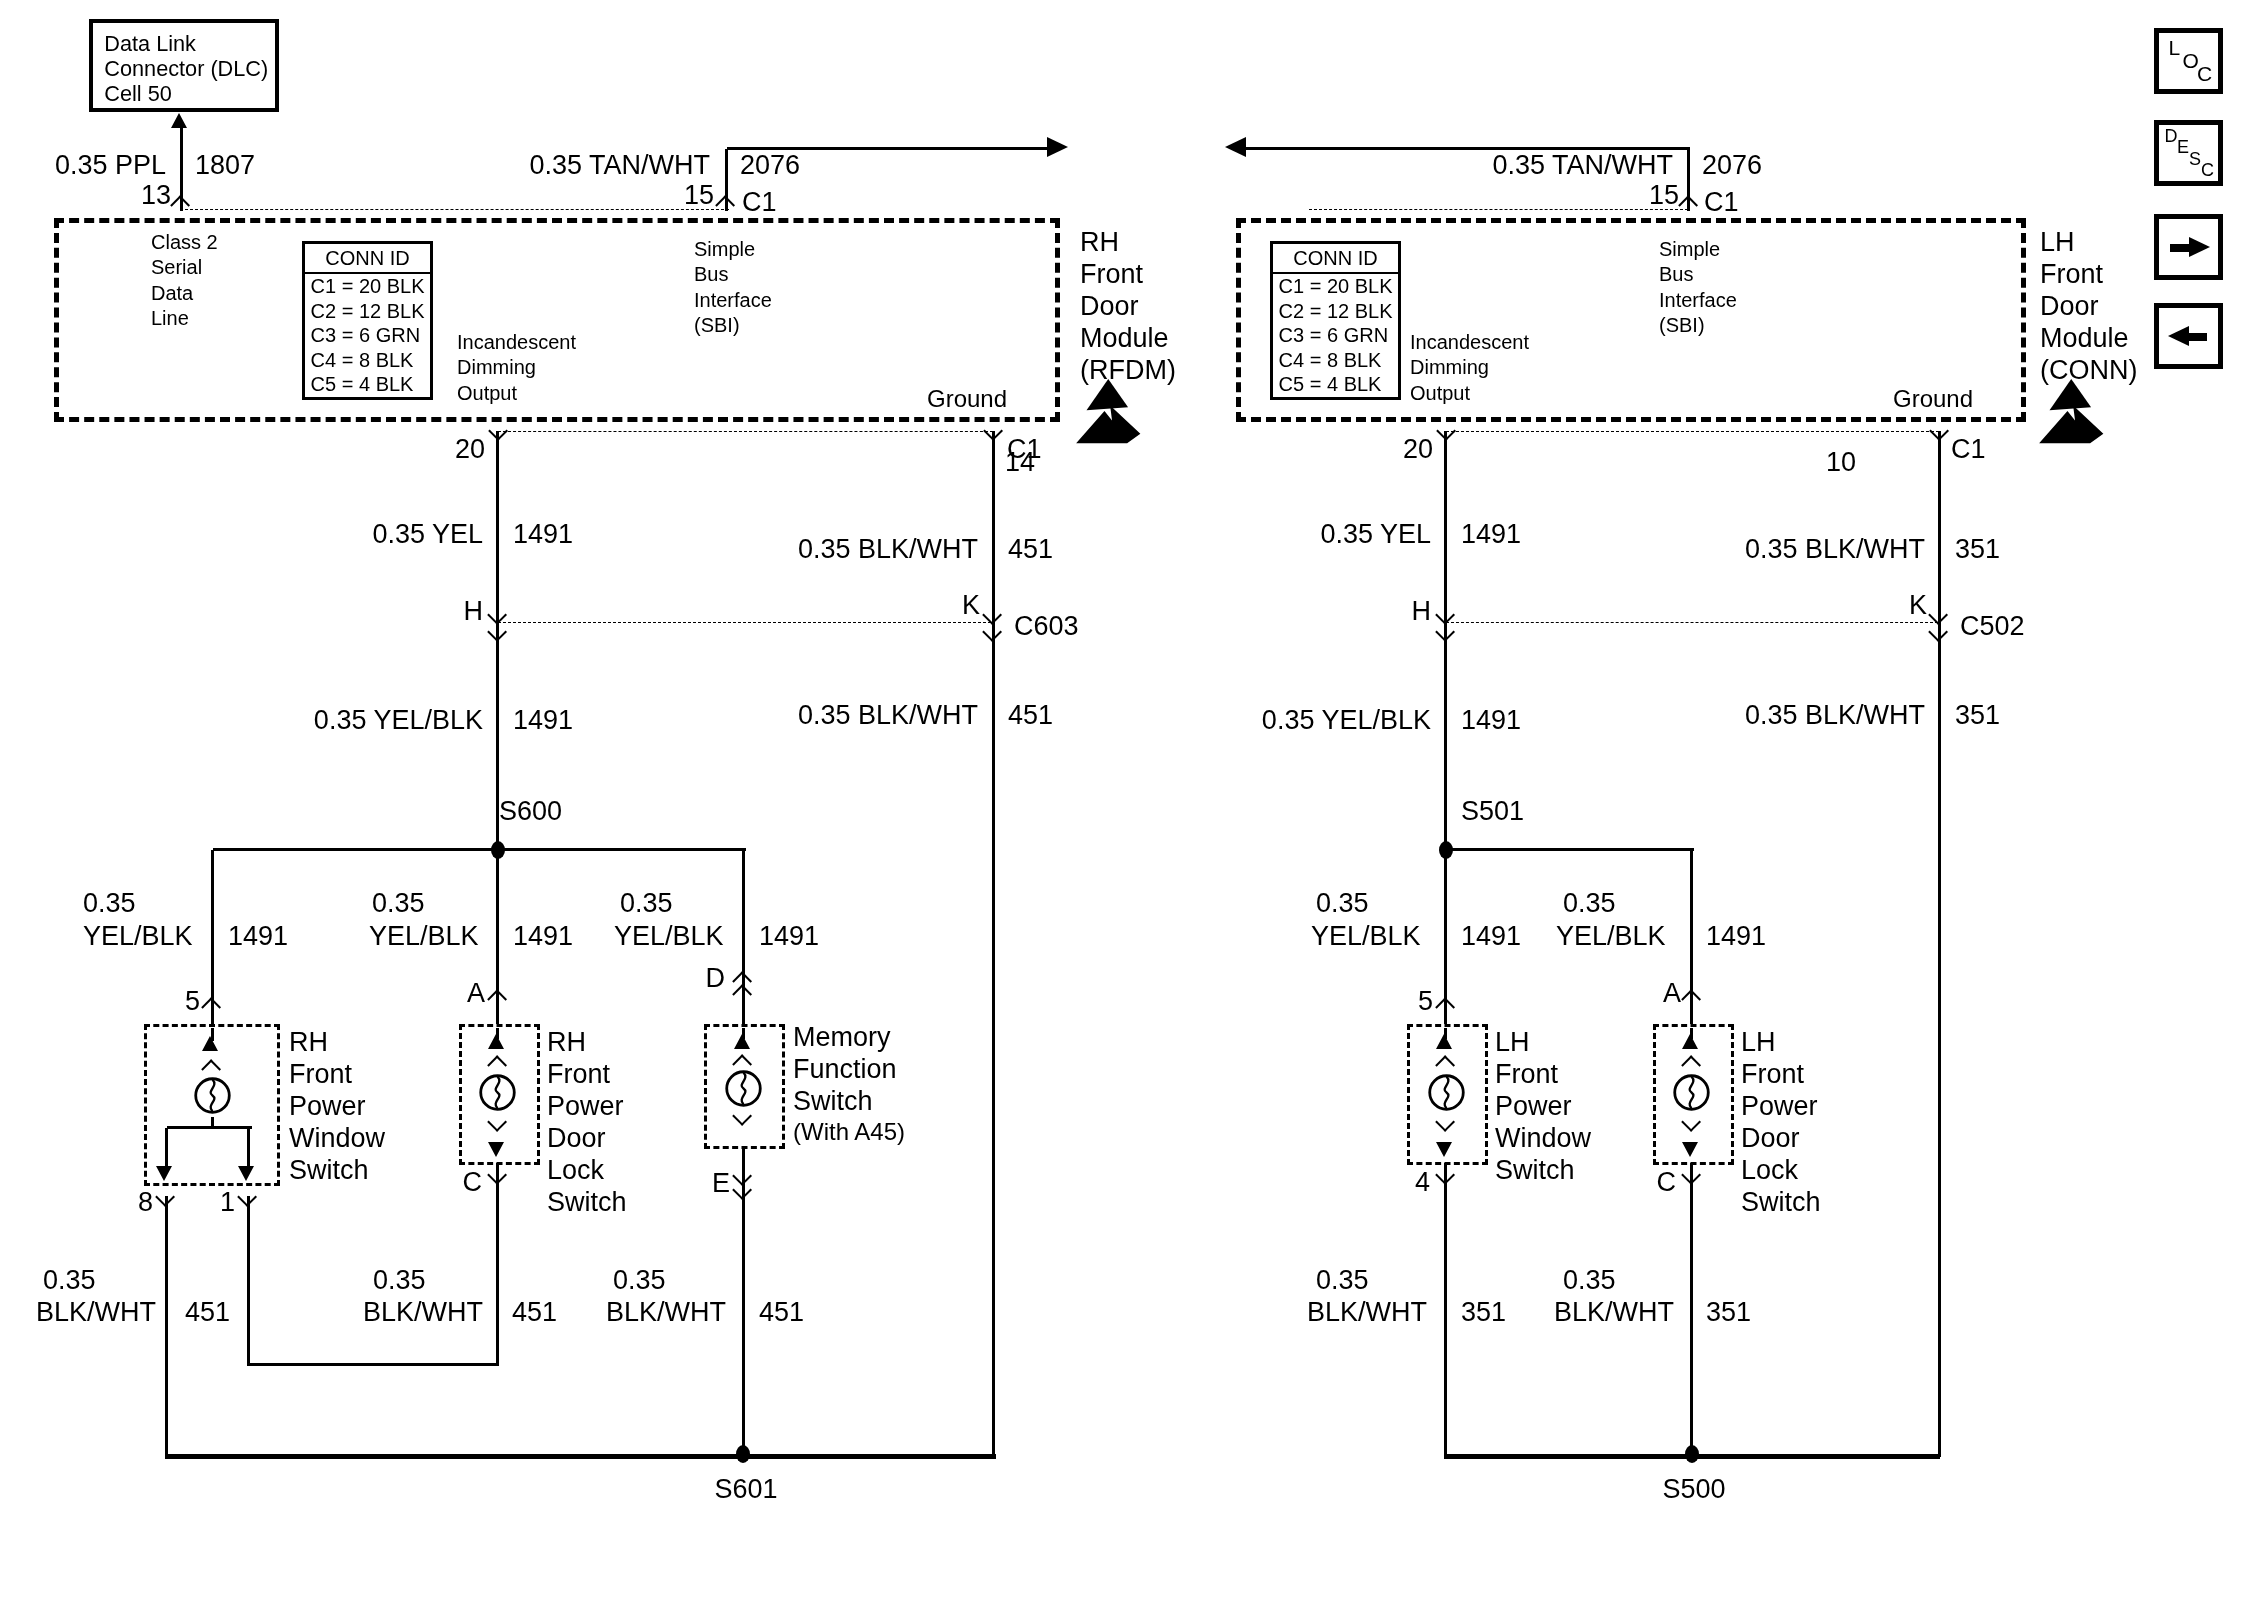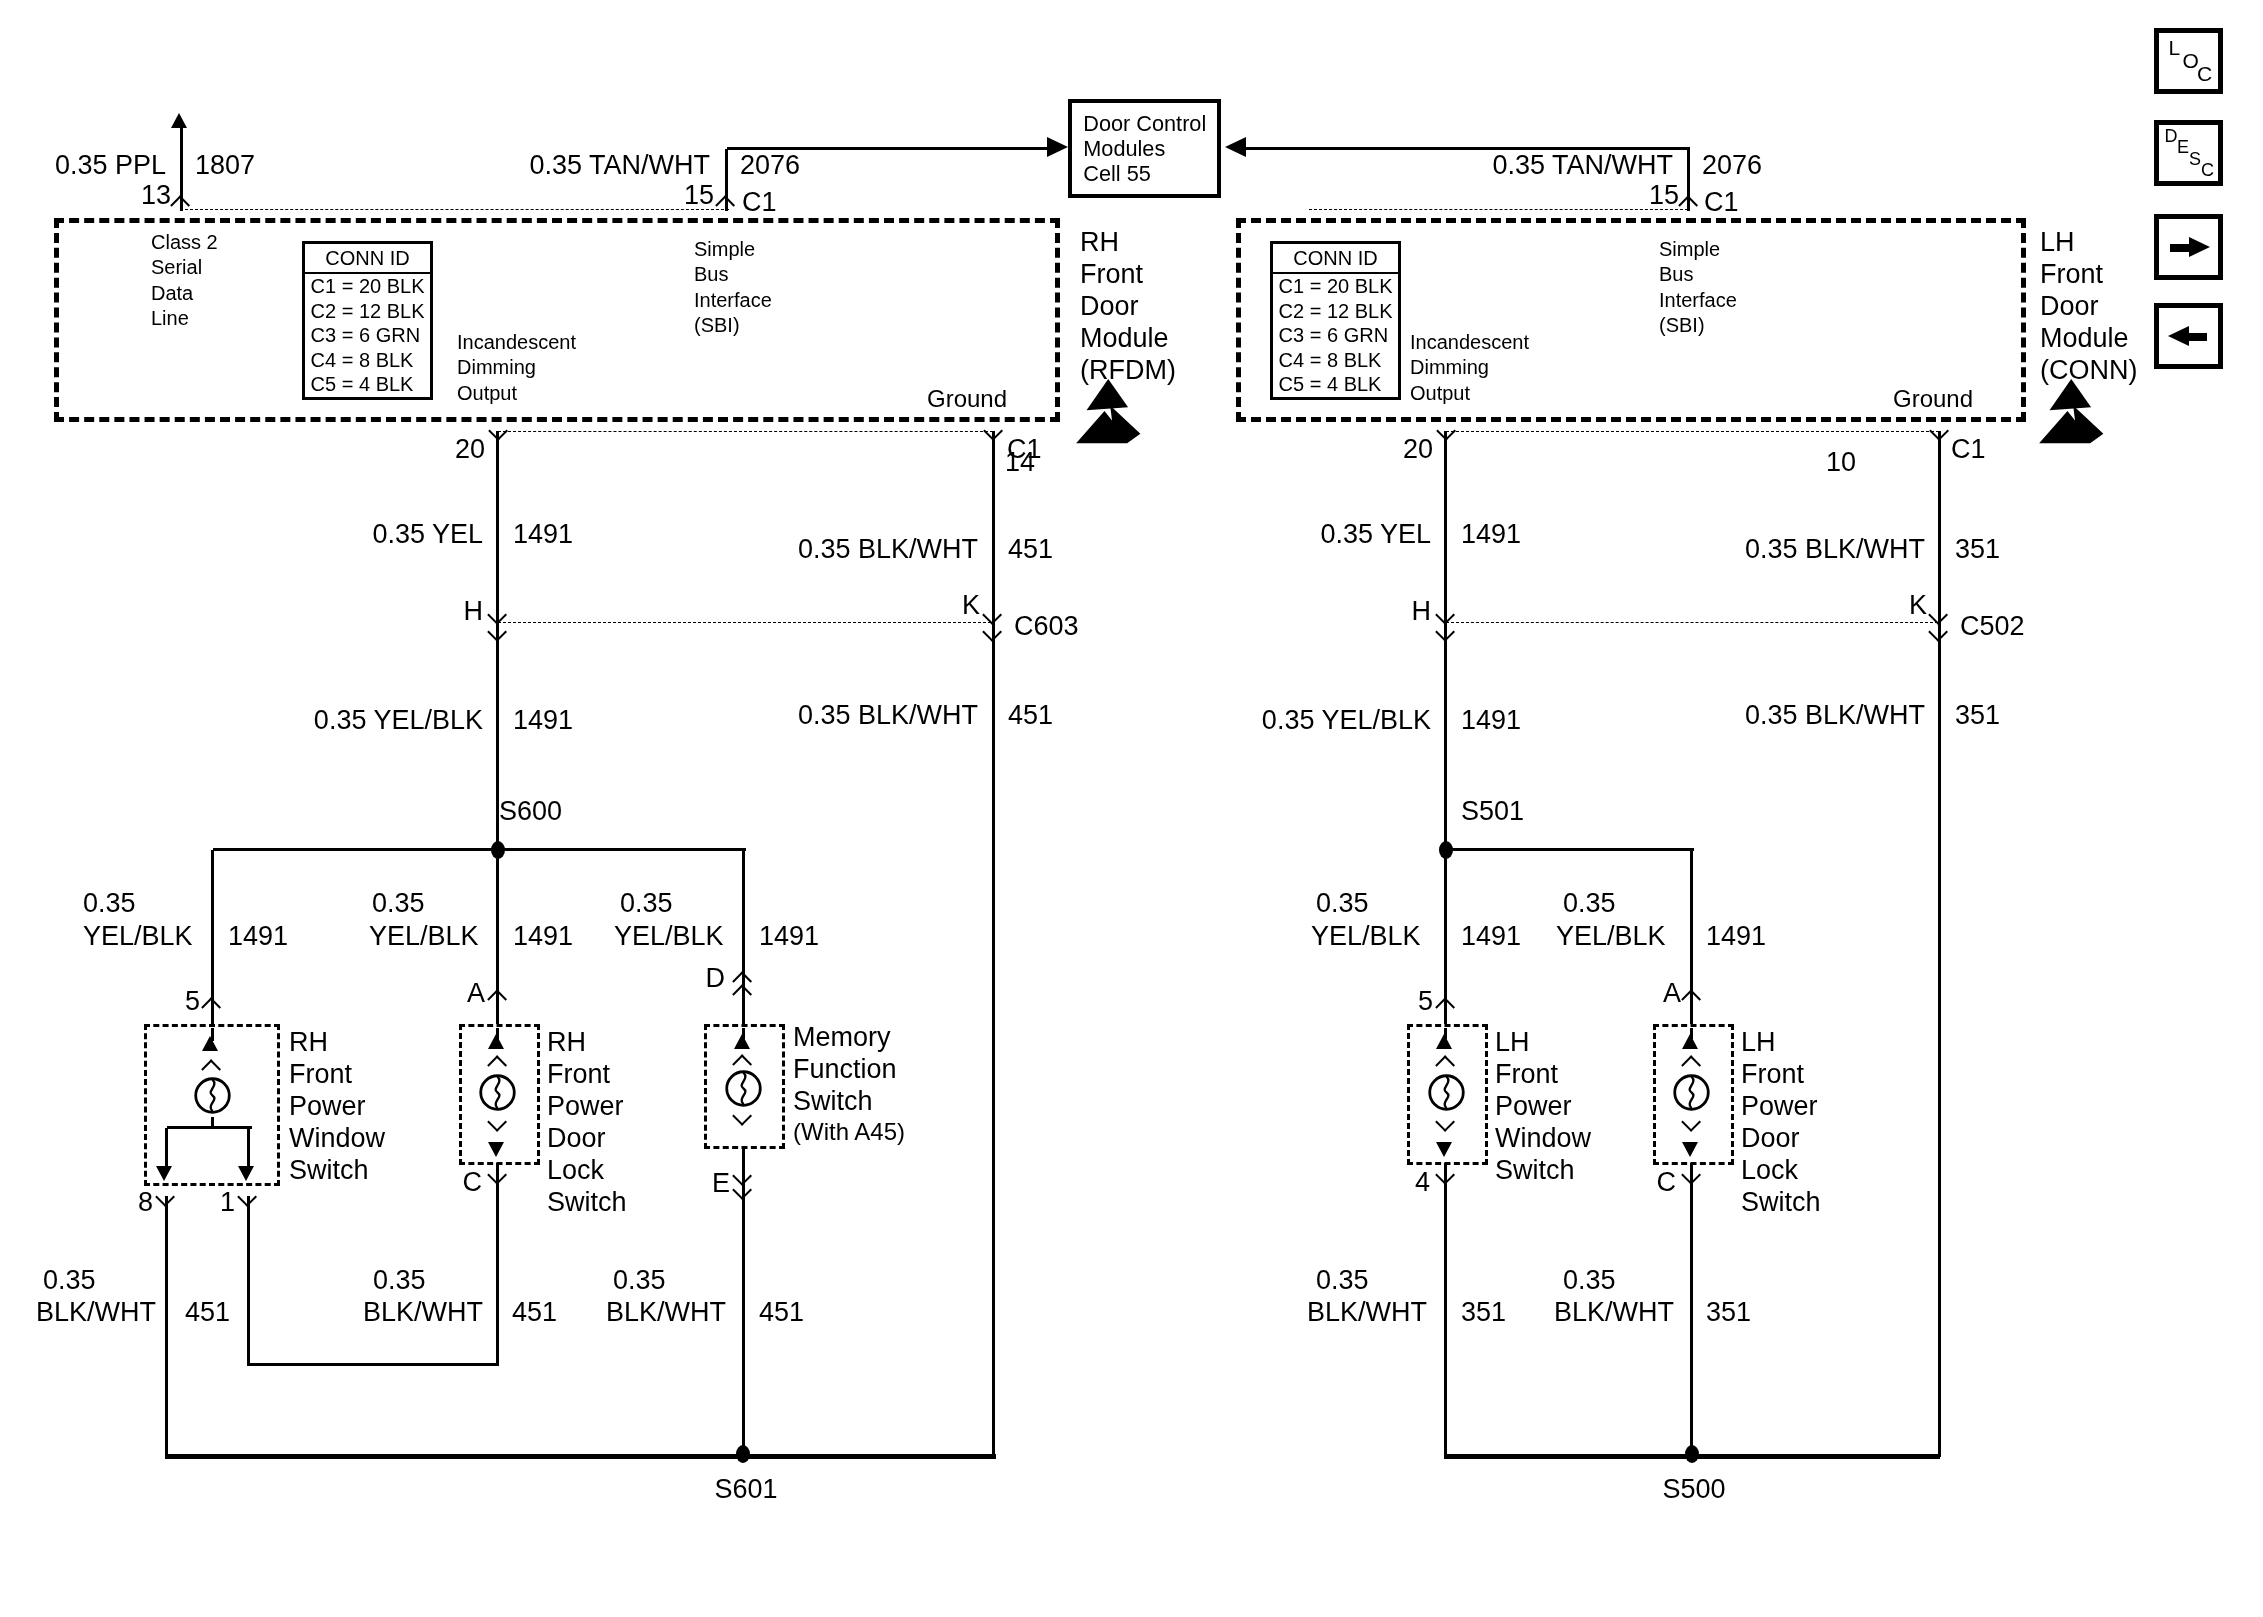--- a/index.html
+++ b/index.html
@@ -54,45 +54,45 @@
   </div>
   <div class="cbtn" style="left:2154px;top:214px">
     <div class="shaft" style="left:11.3px;top:24.5px;width:19px;height:8.5px"></div>
     <div class="arr-r" style="left:30px;top:18px"></div>
   </div>
   <div class="cbtn" style="left:2154px;top:303px">
     <div class="arr-l" style="left:9.4px;top:18px"></div>
     <div class="shaft" style="left:29px;top:24.5px;width:19px;height:8.5px"></div>
   </div>
 
+  <div class="solidbox" style="left:89px;top:19px;width:190px;height:93px">
+    <div class="inner">
+      <div>Data Link</div>
+      <div>Connector (DLC)</div>
+      <div>Cell 50</div>
+    </div>
+  </div>
 
   <div class="au" style="left:171px;top:113px"></div>
   <div class="v" style="left:180px;top:126px;height:85px"></div>
   <span class="lbl ra" style="left:166px;top:151px">0.35 PPL</span>
   <span class="lbl" style="left:195px;top:151px">1807</span>
   <span class="lbl ra" style="left:171px;top:181px">13</span>
   <div class="chu" style="left:173px;top:198px"></div>
   <div class="dash" style="left:180px;top:209px;width:549px"></div>
 
   <div class="v" style="left:725px;top:149px;height:62px"></div>
   <div class="h" style="left:727px;top:147px;width:322px"></div>
   <div class="arr-r" style="left:1047px;top:137px"></div>
   <span class="lbl ra" style="left:710px;top:151px">0.35 TAN/WHT</span>
   <span class="lbl" style="left:740px;top:151px">2076</span>
   <span class="lbl ra" style="left:714px;top:181px">15</span>
   <span class="lbl" style="left:742px;top:188px">C1</span>
   <div class="chu" style="left:718px;top:198px"></div>
 
-  <div class="solidbox" style="left:1068px;top:99px;width:153px;height:99px">
-    <div class="inner">
-      <div>Door Control</div>
-      <div>Modules</div>
-      <div>Cell 55</div>
-    </div>
-  </div>
 
   <div class="arr-l" style="left:1225px;top:137px"></div>
   <div class="h" style="left:1245px;top:147px;width:445px"></div>
   <div class="v" style="left:1687px;top:149px;height:62px"></div>
   <span class="lbl ra" style="left:1673px;top:151px">0.35 TAN/WHT</span>
   <span class="lbl" style="left:1702px;top:151px">2076</span>
   <span class="lbl ra" style="left:1679px;top:181px">15</span>
   <span class="lbl" style="left:1704px;top:188px">C1</span>
   <div class="chu" style="left:1681px;top:198px"></div>
   <div class="dash" style="left:1309px;top:209px;width:379px"></div>

